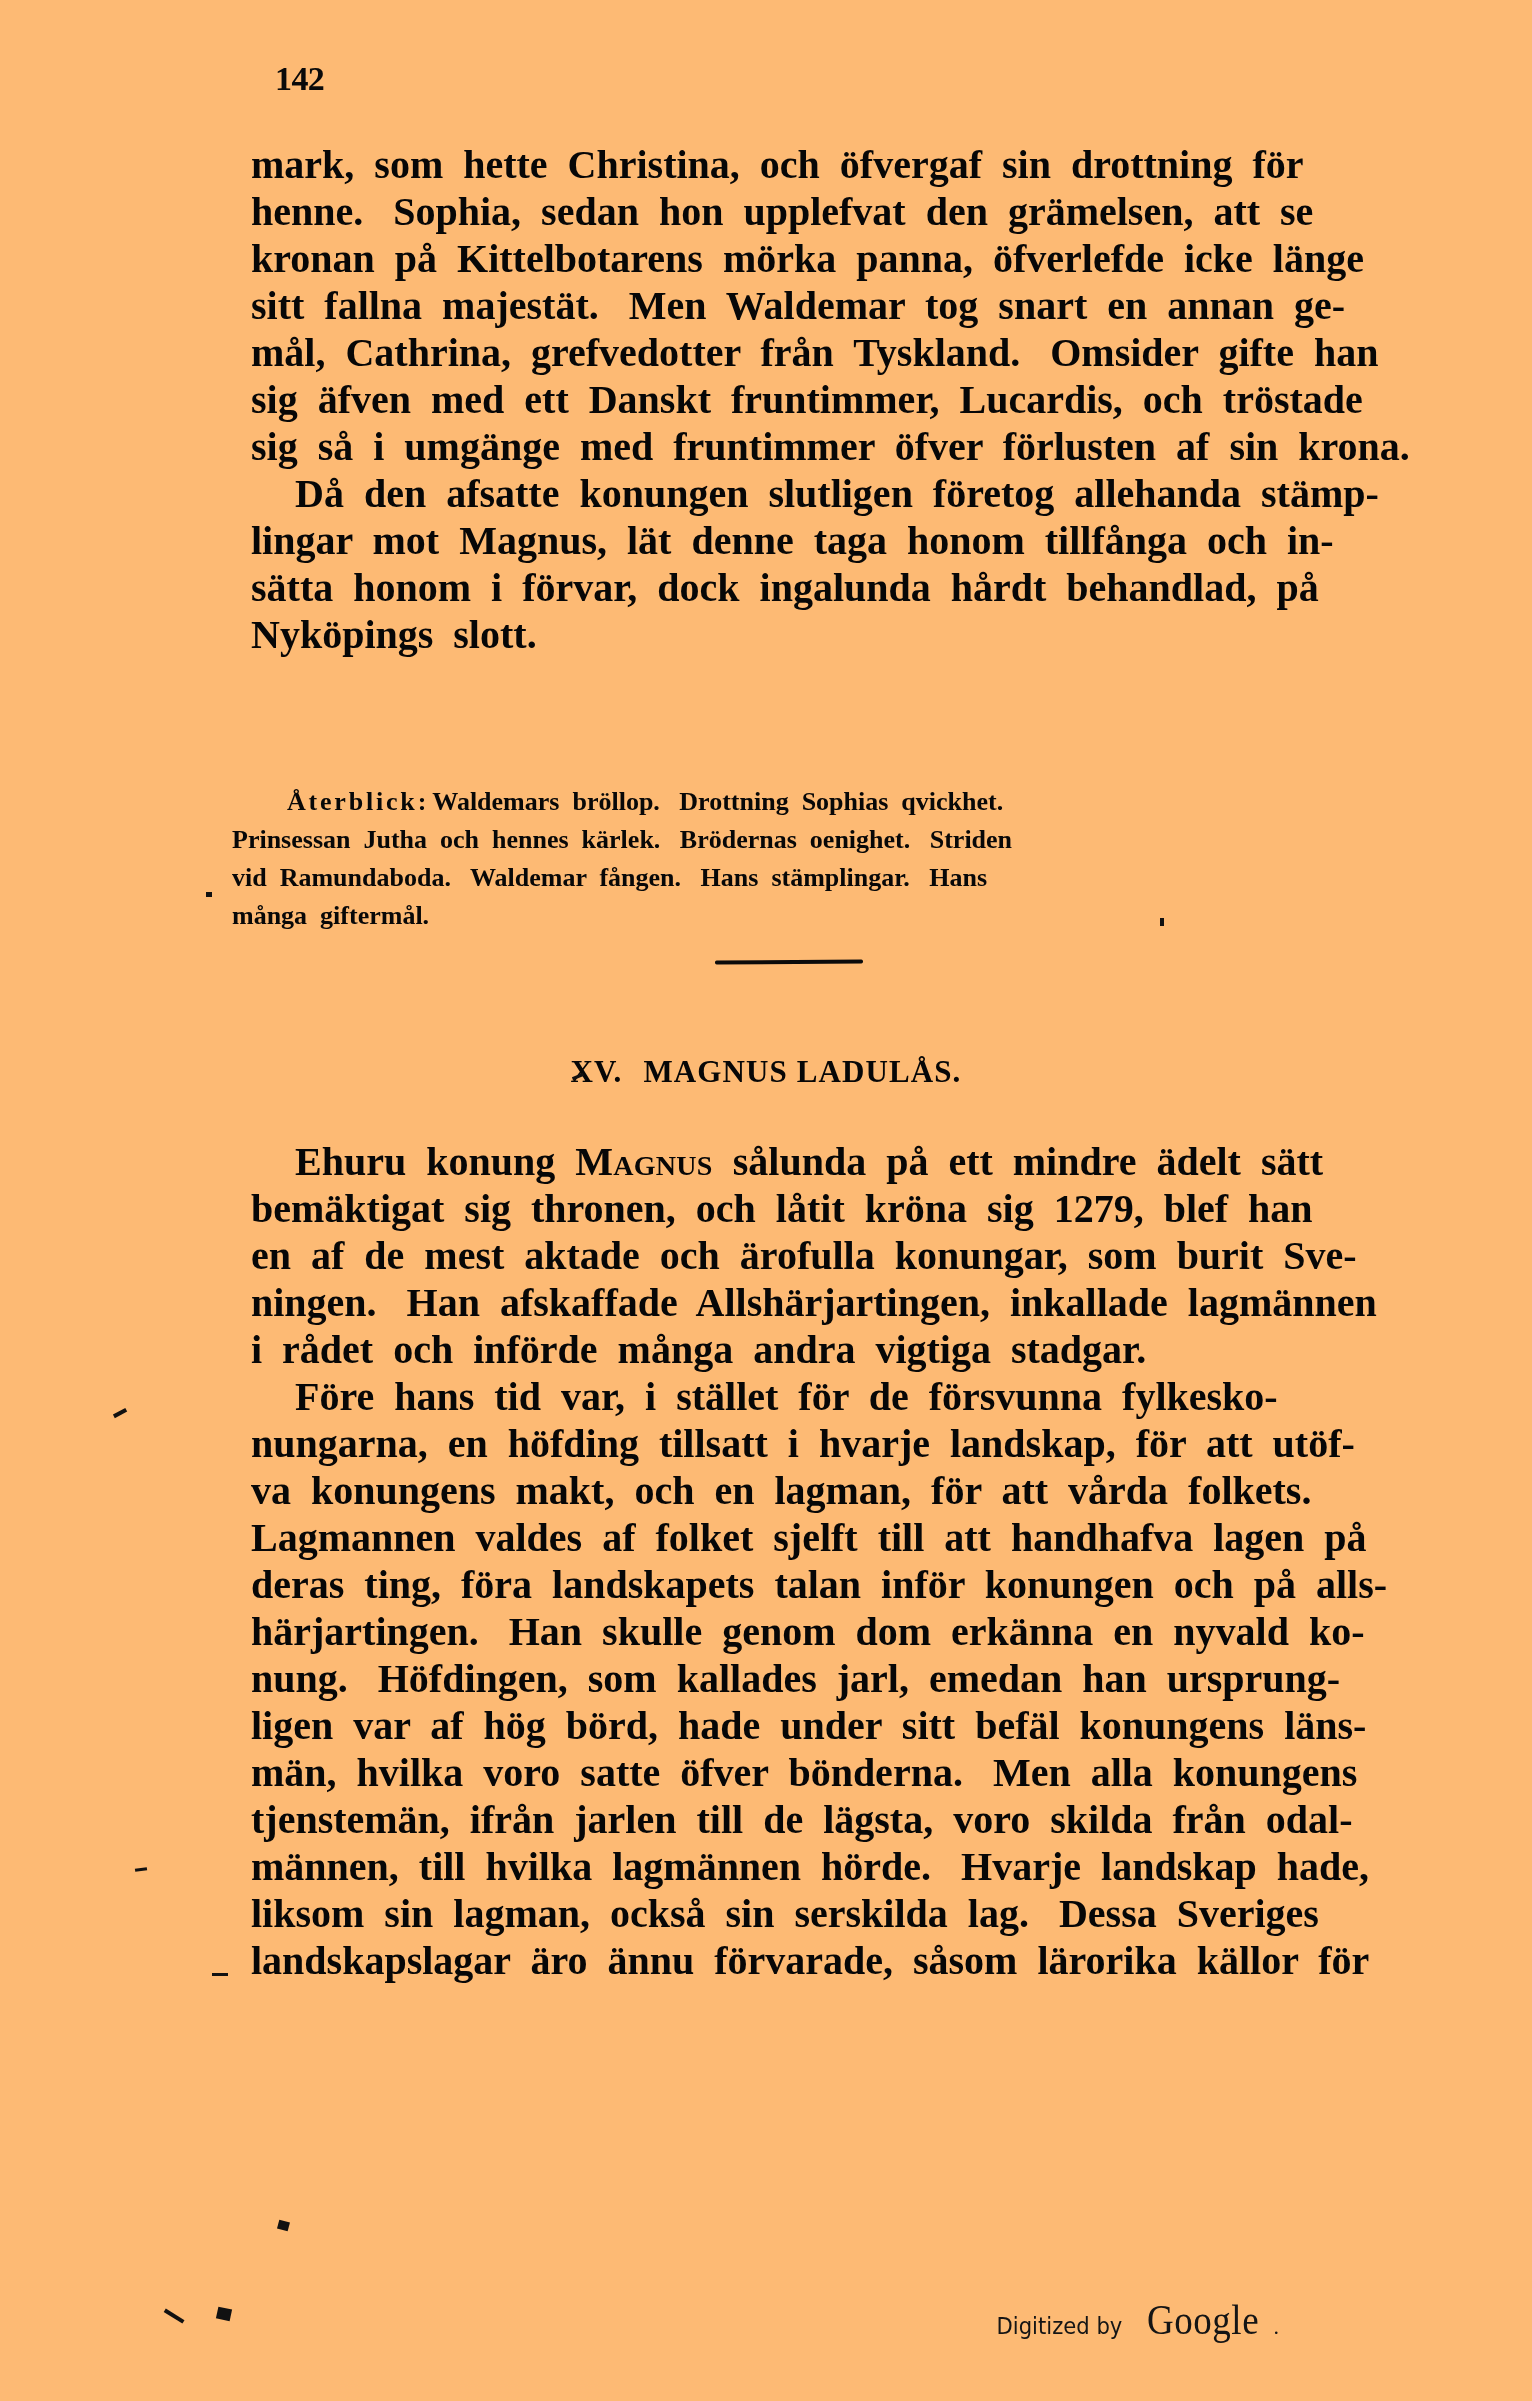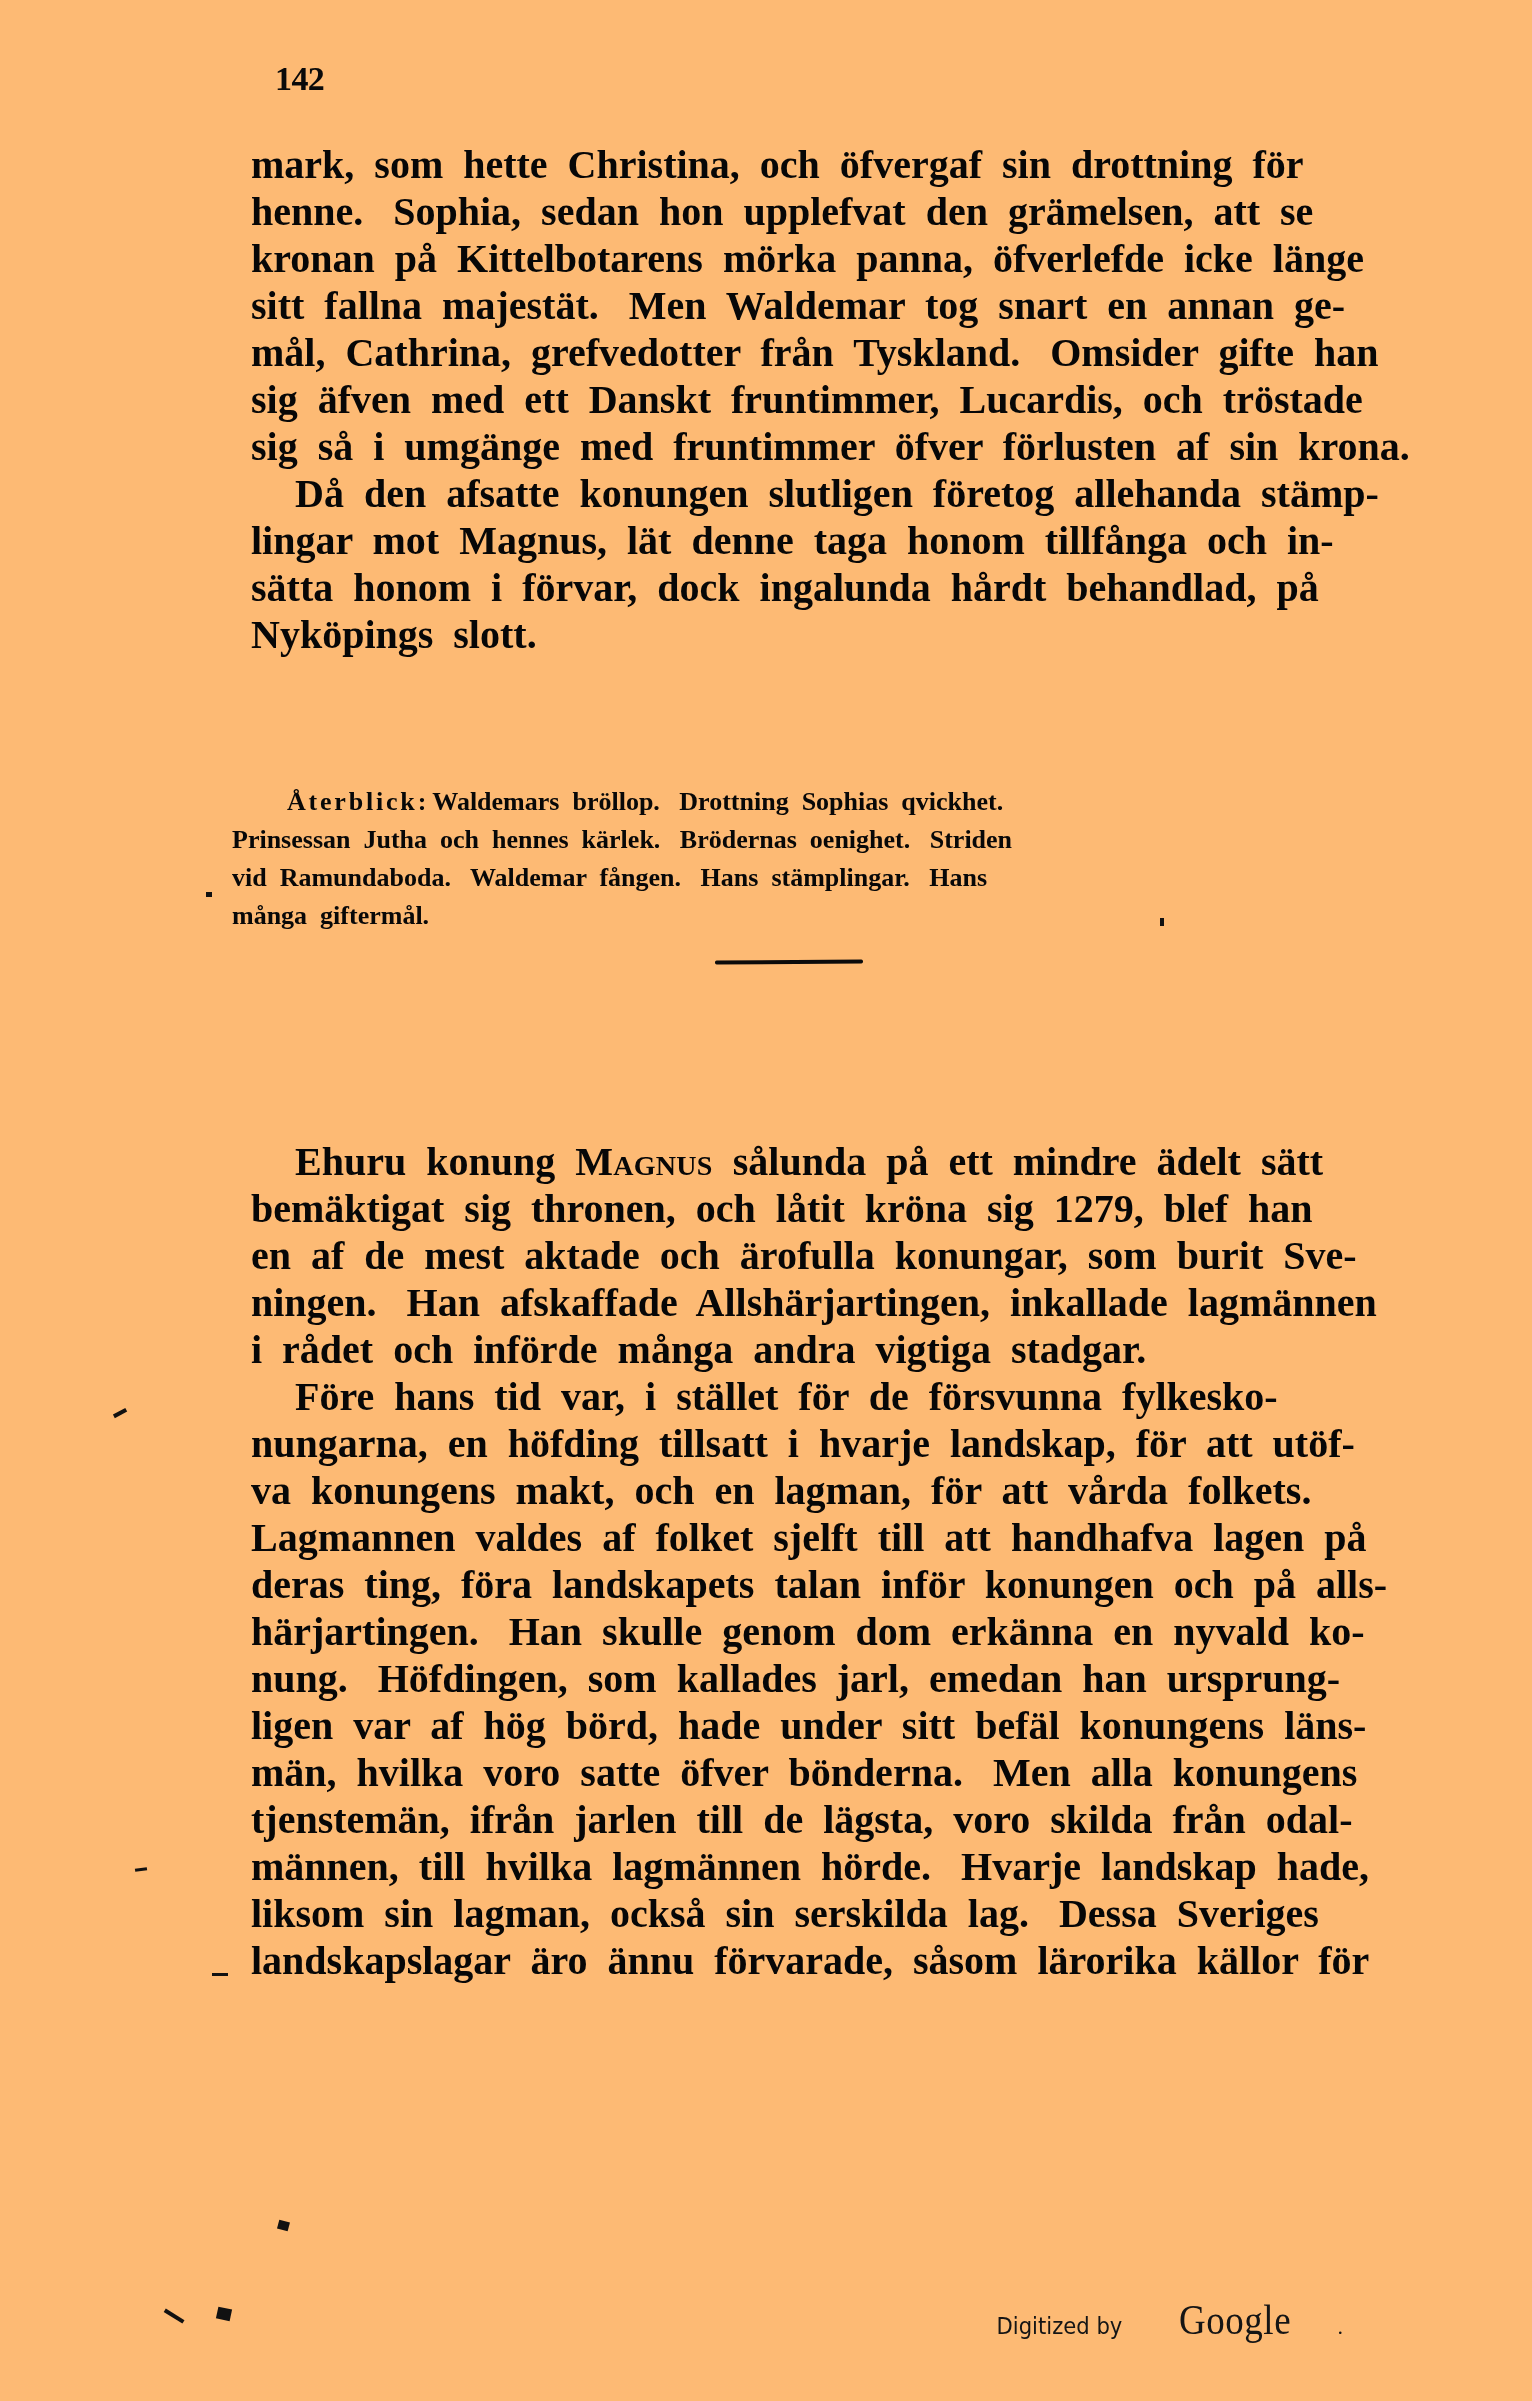--- a/index.html
+++ b/index.html
@@ -130,21 +130,20 @@
   }
 
   
   .footer {
     position: absolute;
     left: 991px;
     top: 2295px;
     display: flex;
     align-items: baseline;
     color: #151515;
-    gap: 32px;
   }
   .footer .digi {
     font-family: "DejaVu Sans", "Liberation Sans", sans-serif;
     font-size: 23px;
     letter-spacing: 0px;
     transform: scaleX(0.92);
     transform-origin: left baseline;
   }
   .footer .goog {
     font-family: "Liberation Serif", "DejaVu Serif", serif;
@@ -189,20 +188,26 @@
 
   <div class="recap">
     <span class="ln"><span style="padding-left:55px"></span><span class="lead">Återblick</span>: <span>Waldemars  bröllop.   Drottning  Sophias  qvickhet.</span></span>
     <span class="ln">Prinsessan  Jutha  och  hennes  kärlek.   Brödernas  oenighet.   Striden</span>
     <span class="ln">vid  Ramundaboda.   Waldemar  fången.   Hans  stämplingar.   Hans</span>
     <span class="ln">många  giftermål.</span>
   </div>
 
   <div class="rule"></div>
 
+  <div class="chapter">
+    <span class="tick"></span>
+    <span class="chapter-title">
+      <span class="num">XV.</span><span>MAGNUS LADULÅS.</span>
+    </span>
+  </div>
 
   <div class="textblock2">
 
     <div class="para">
       <span class="ln" style="padding-left:44px"><span>Ehuru  konung  </span><span class="sc">Magnus</span><span>  sålunda  på  ett  mindre  ädelt  sätt</span></span>
       <span class="ln">bemäktigat  sig  thronen,  och  låtit  kröna  sig  1279,  blef  han</span>
       <span class="ln">en  af  de  mest  aktade  och  ärofulla  konungar,  som  burit  Sve-</span>
       <span class="ln">ningen.   Han  afskaffade  Allshärjartingen,  inkallade  lagmännen</span>
       <span class="ln">i  rådet  och  införde  många  andra  vigtiga  stadgar.</span>
     </div>

